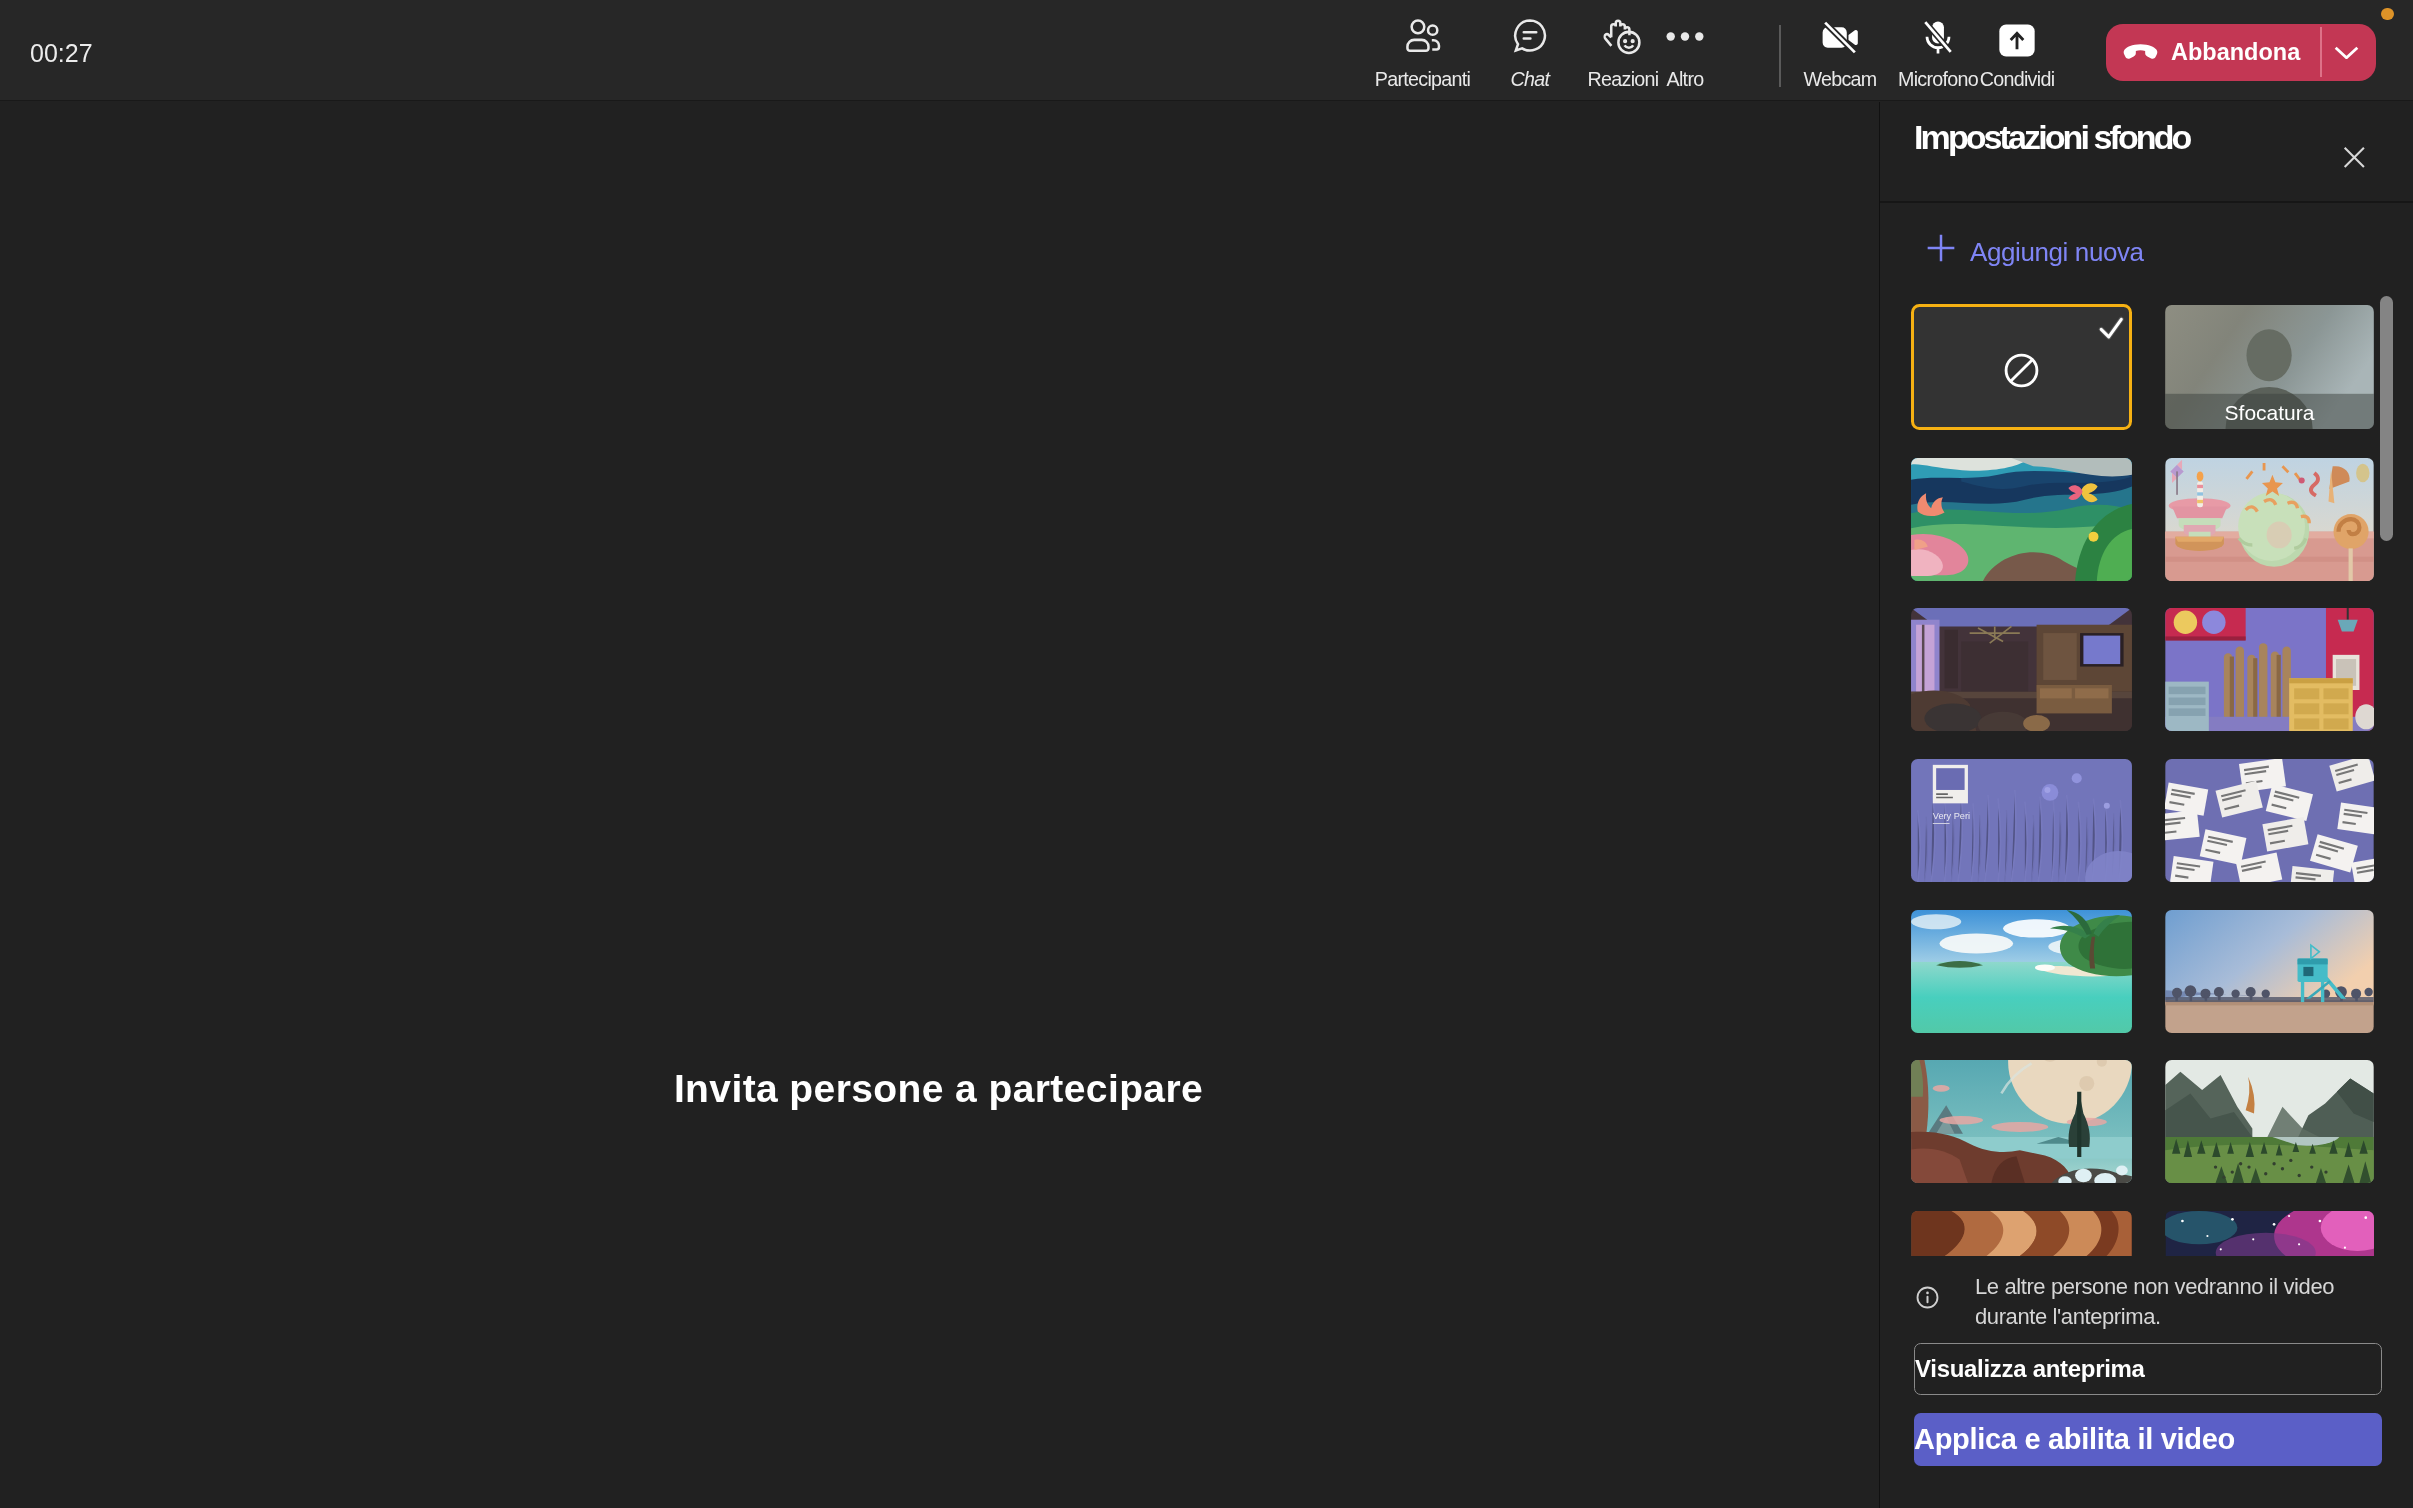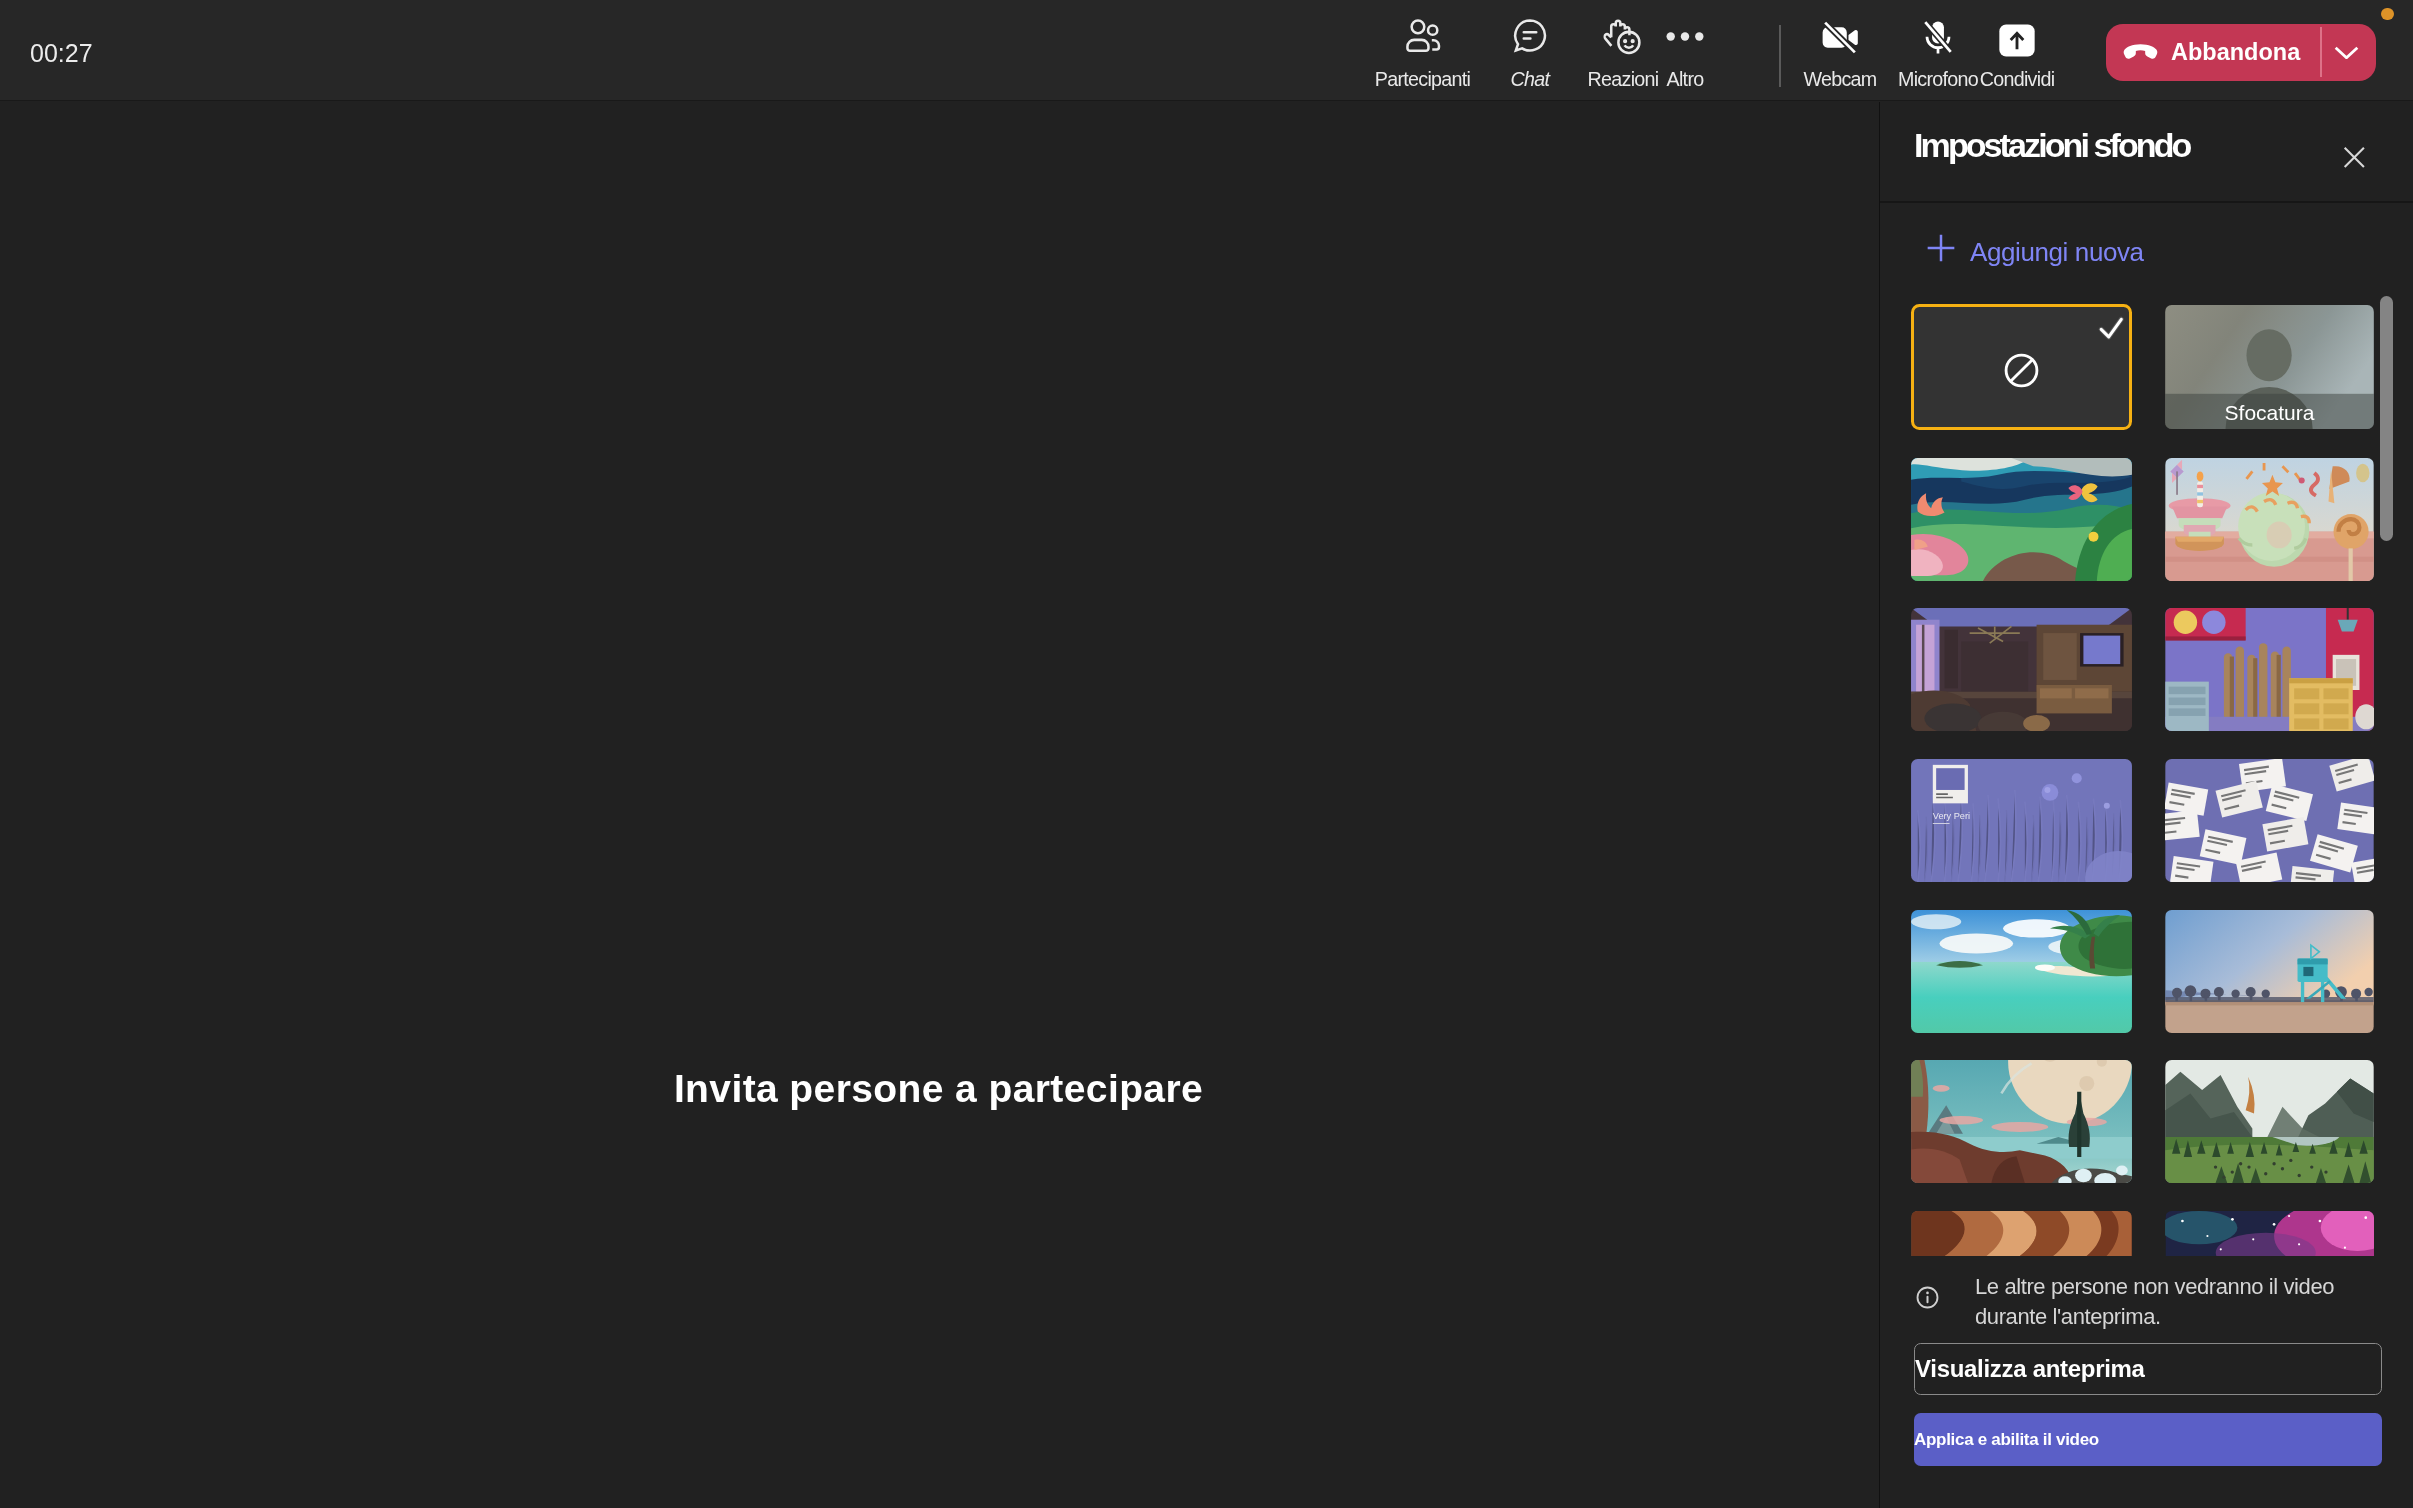--- a/index.html
+++ b/index.html
@@ -22,21 +22,21 @@
   #stage { position:absolute; left:0; top:102px; width:1877px; height:1406px; background:#212121; }
   .avatar { position:absolute; left:789px; top:550px; width:302px; height:302px; border-radius:50%;
     background:#f8e7d4; }
   .avatar span { position:absolute; width:100%; text-align:center; top:84px;
     font-size:119px; font-weight:bold; color:#8e5d22; letter-spacing:-5.9px; }
   .invita { position:absolute; left:0; top:965px; width:1877px; text-align:center;
     font-size:39px; font-weight:bold; letter-spacing:0.4px; color:#fff; }
 
   #panel { position:absolute; left:1879px; top:102px; width:535px; height:1406px; background:#212121;
     border-left:1.7px solid #111; }
-  #panel h1 { position:absolute; left:34px; top:24px; font-size:34px; font-weight:bold; letter-spacing:-2.9px; color:#fff; }
+  #panel h1 { position:absolute; left:34px; top:16px; font-size:34px; font-weight:bold; letter-spacing:-2.9px; color:#fff; }
   .pdiv { position:absolute; left:0px; top:99px; width:535px; height:1.7px; background:#161616; }
   .addnew { position:absolute; left:46px; top:131px; color:#7f85f5; }
   .addnew .txt { position:absolute; left:44px; top:4.2px; font-size:26px; letter-spacing:-0.4px; white-space:nowrap; }
 
   .tile { position:absolute; border-radius:6.7px; overflow:hidden; }
   .tile svg { display:block; }
   .c1 { left:31px; width:221px; }
   .c2 { left:285px; width:209px; }
   .r1 { top:203px; height:124px; }
   .r2 { top:356px; height:123px; }
@@ -53,21 +53,21 @@
     font-size:21px; color:#fff; }
 
   .scrollbar { position:absolute; left:500px; top:194px; width:12.6px; height:245px;
     border-radius:6.7px; background:#848484; }
 
   .note { position:absolute; left:79px; top:1170px; font-size:22px; letter-spacing:-0.4px; line-height:30px; color:#d6d6d6;margin-left:16px; }
   .noteic { position:absolute; left:35px; top:1183px; }
   .btn { position:absolute; left:34px; width:468px; text-align:left; font-weight:bold;
     font-size:25px; color:#fff; border-radius:6.7px; }
   #btn1 { top:1241px; height:52px; line-height:49px; border:1.7px solid #8a8a8a; background:transparent; font-size:24px; letter-spacing:-0.3px; }
-  #btn2 { top:1311px; height:53px; line-height:53px; background:#5b5fc7; font-size:17px; letter-spacing:-0.3px; }
+  #btn2 { top:1311px; height:53px; line-height:53px; background:#5b5fc7; font-size:29px; letter-spacing:-0.3px; }
 </style>
 </head>
 <body>
 <div id="stage">
   <div class="invita">Invita persone a partecipare</div>
 </div>
 
 <div id="topbar">
   <div class="timer">00:27</div>
 

